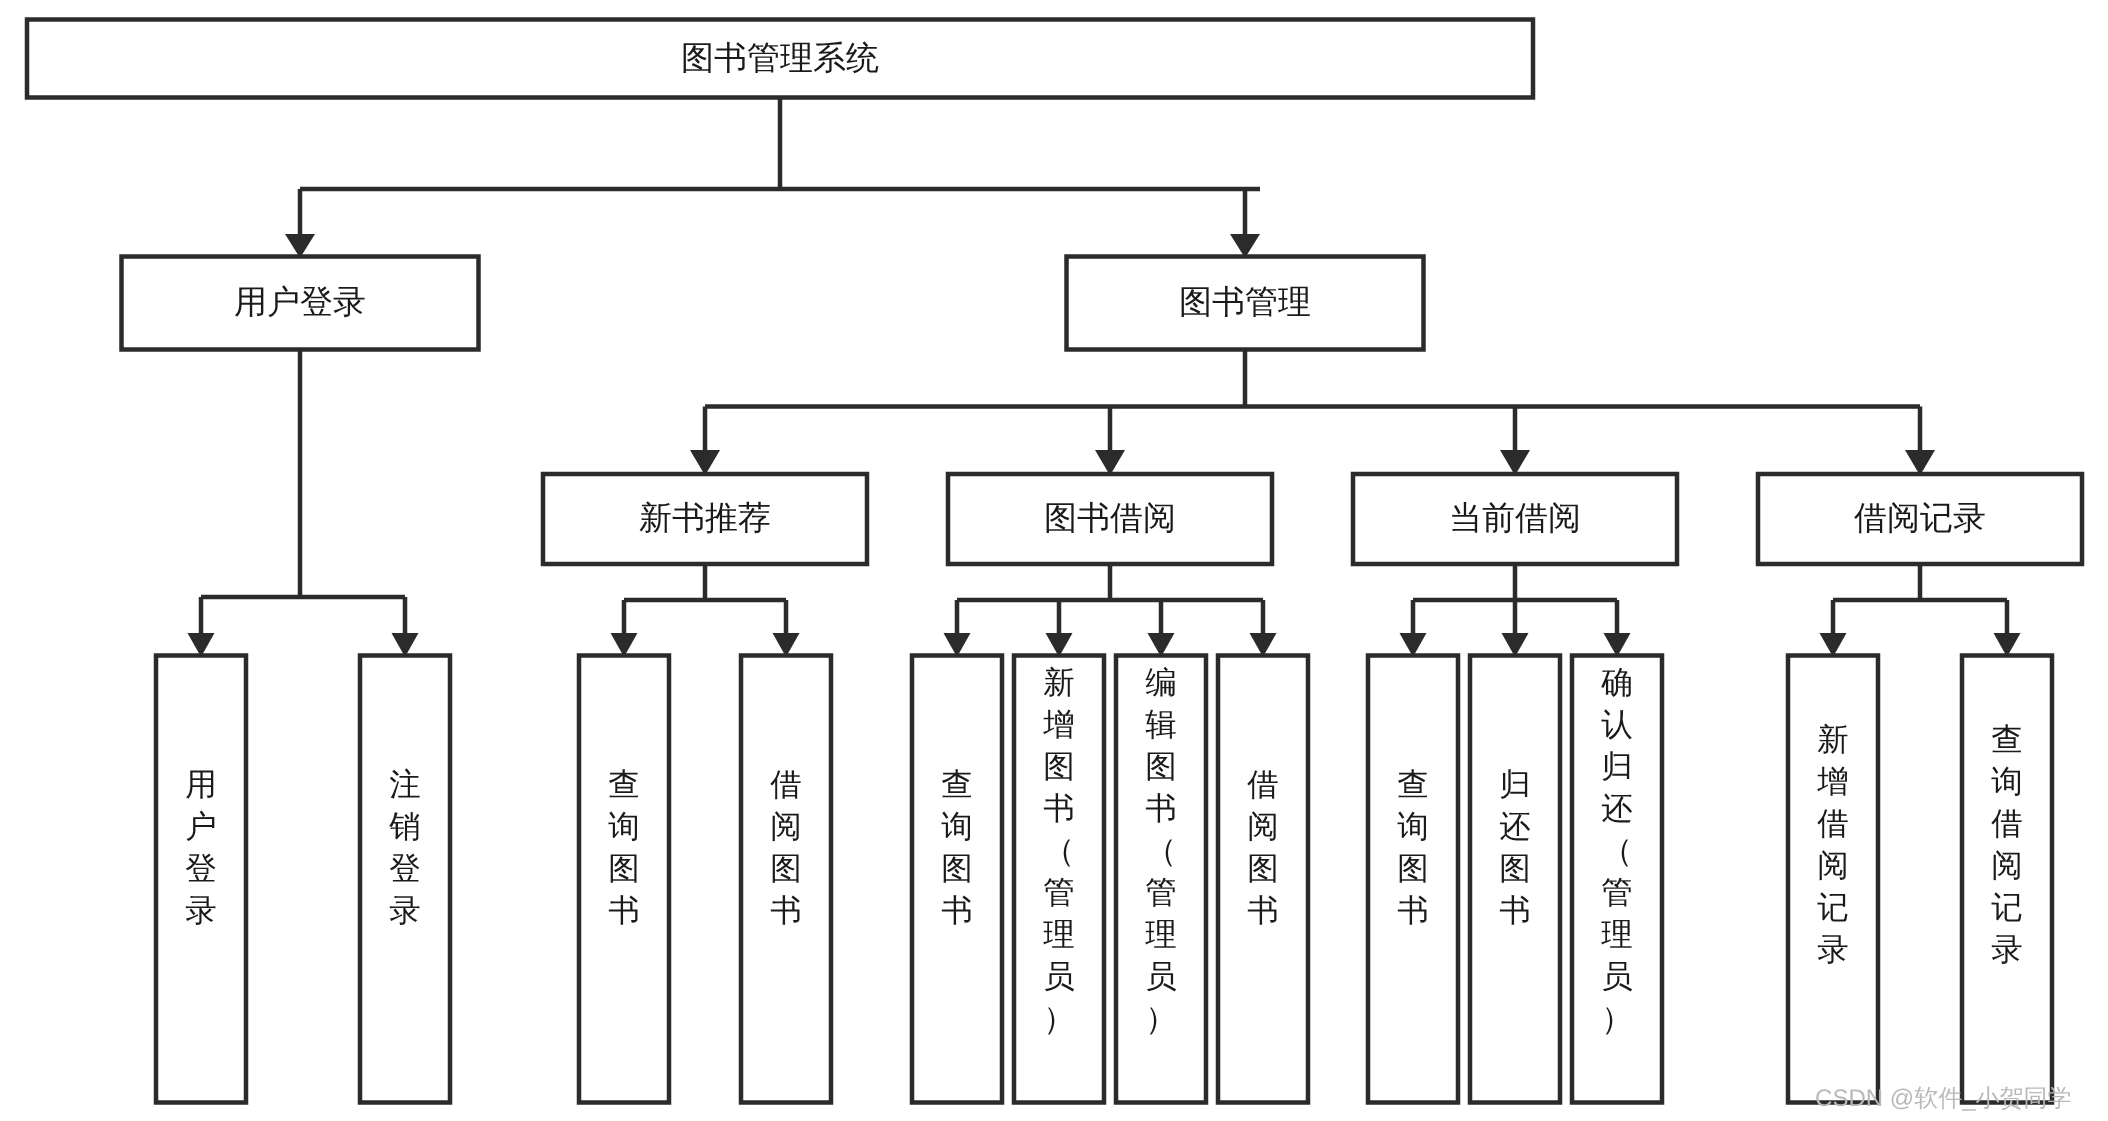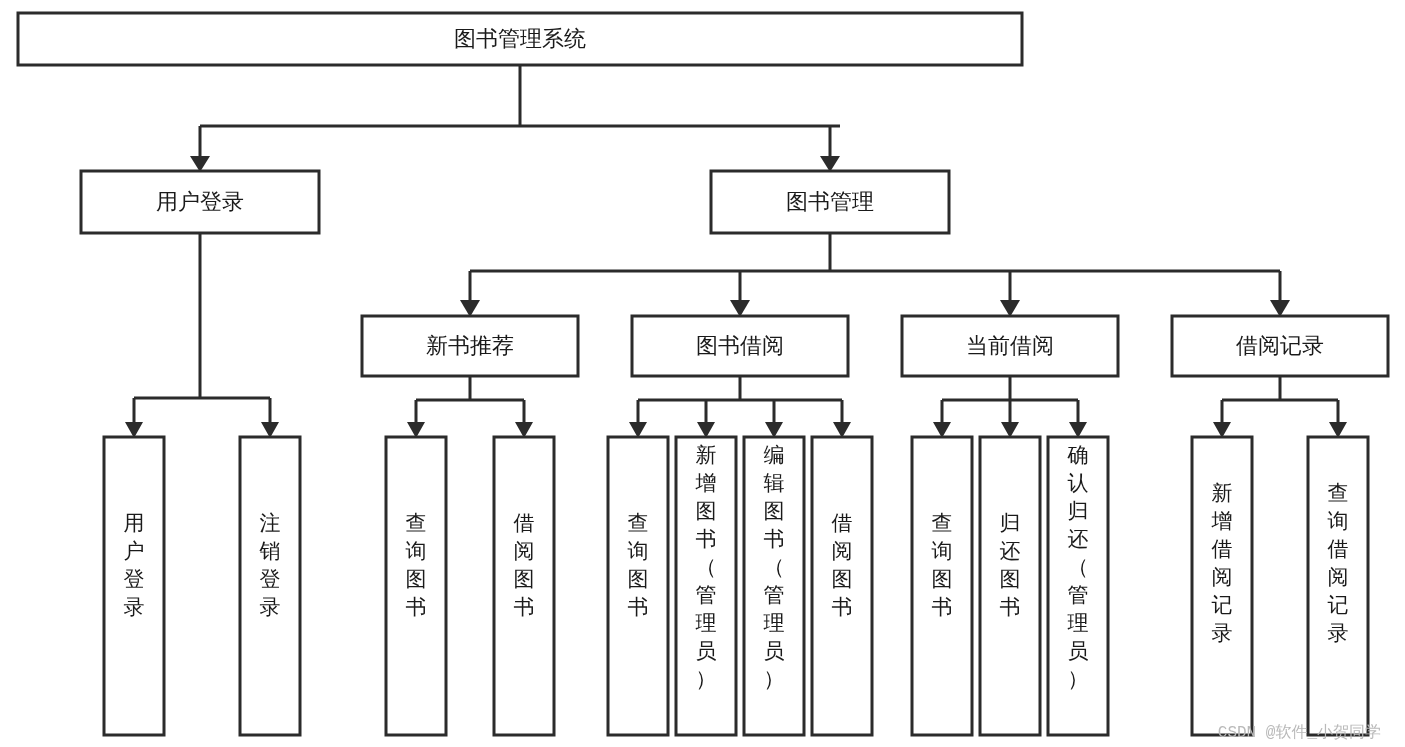--- a/index.html
+++ b/index.html
@@ -56,21 +56,21 @@
   .leaf-label {
     font-family: "Liberation Sans", "DejaVu Sans", sans-serif;
     font-size: 21px;
     fill: #1a1a1a;
     text-anchor: middle;
   }
   .watermark {
     position: absolute;
     right: 10px;
     bottom: 4px;
-    font-family: Liberation Mono, monospace;
+    font-family: Liberation Sans, sans-serif;
     font-size: 16px;
     color: #b9b9b9;
     white-space: nowrap;
     pointer-events: none;
     user-select: none;
   }
 </style>
 </head>
 <body>
 

